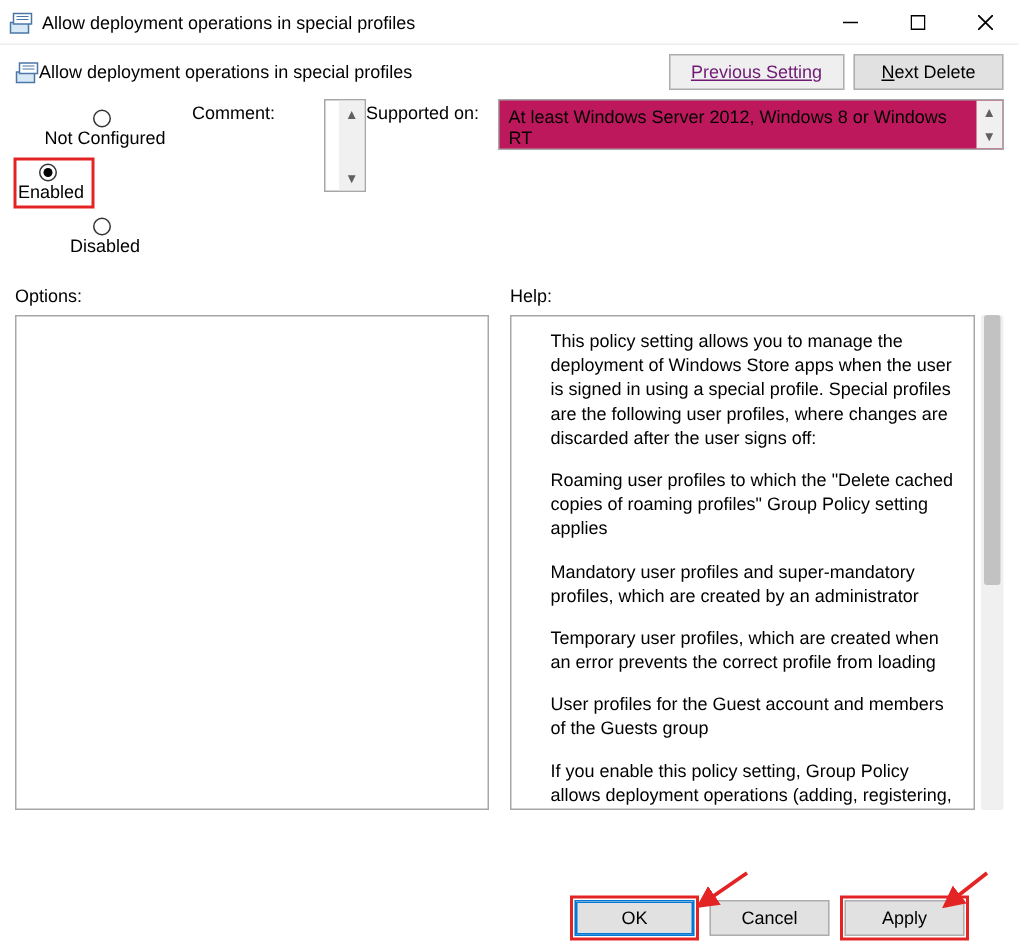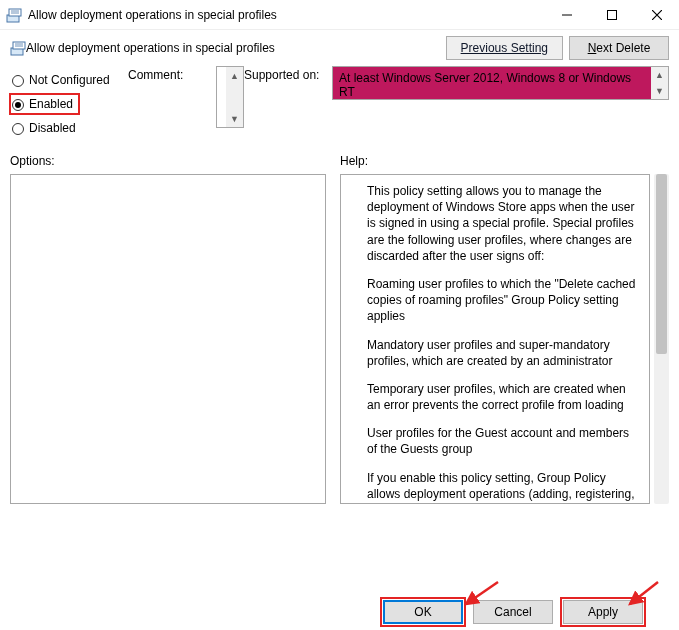--- a/index.html
+++ b/index.html
@@ -46,37 +46,38 @@
   .navbtn {
     border:1px solid #adadad;
     background:#e1e1e1;
     padding:4px 14px;
     font-size:12px;
     margin-left:6px;
     min-width:100px;
     text-align:center;
   }
   .navbtn.disabled {
-    color:#0f172a;
+    color:#701a75;
     background:#efefef;
   }
   .navbtn .ul { text-decoration: underline; }
   
   .grid1 {
     display:flex;
     padding: 0 10px;
   }
   .radios {
     flex: 0 0 118px;
     padding-top:4px;
   }
   .radio-row {
-    display:flex; align-items:flex-end;
+    display:flex; align-items:center;
     padding:3px 0 3px 2px;
     font-size:12px;
+    flex-direction:column;
   }
   .radio {
     width:12px; height:12px;
     border:1px solid #333;
     border-radius:50%;
     margin-right:5px;
     display:inline-flex;
     align-items:center; justify-content:center;
     background:#fff;
   }

